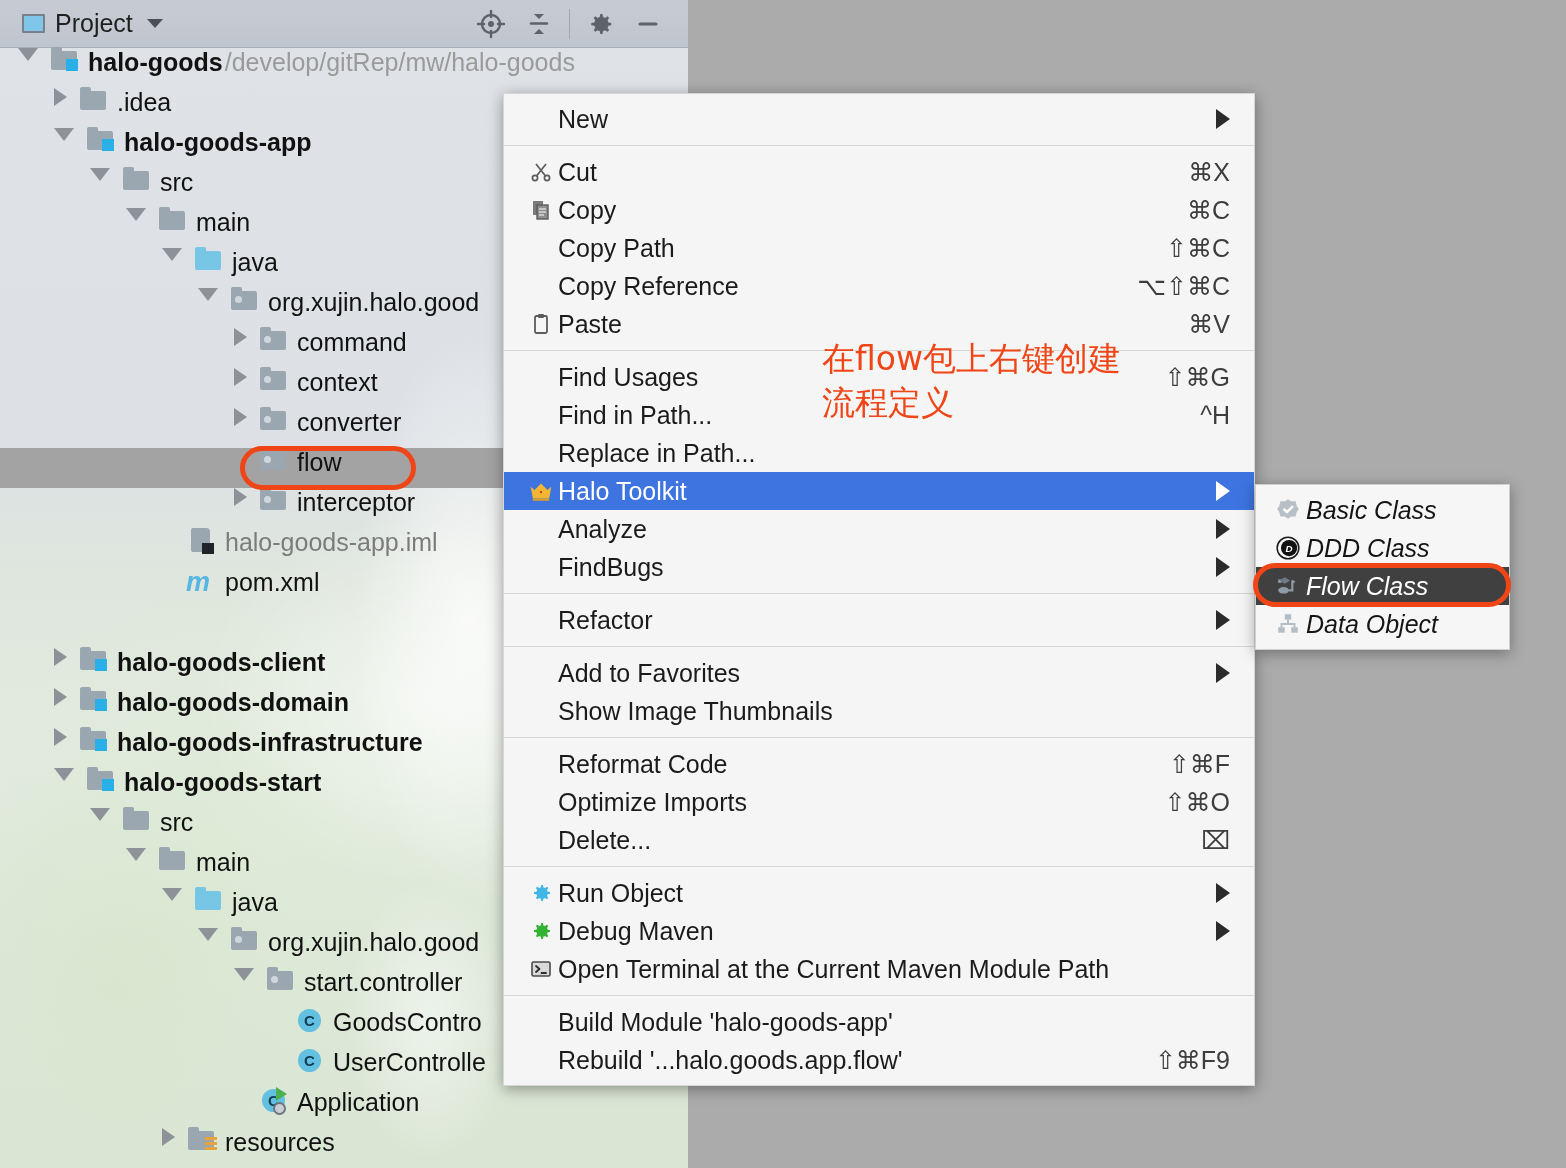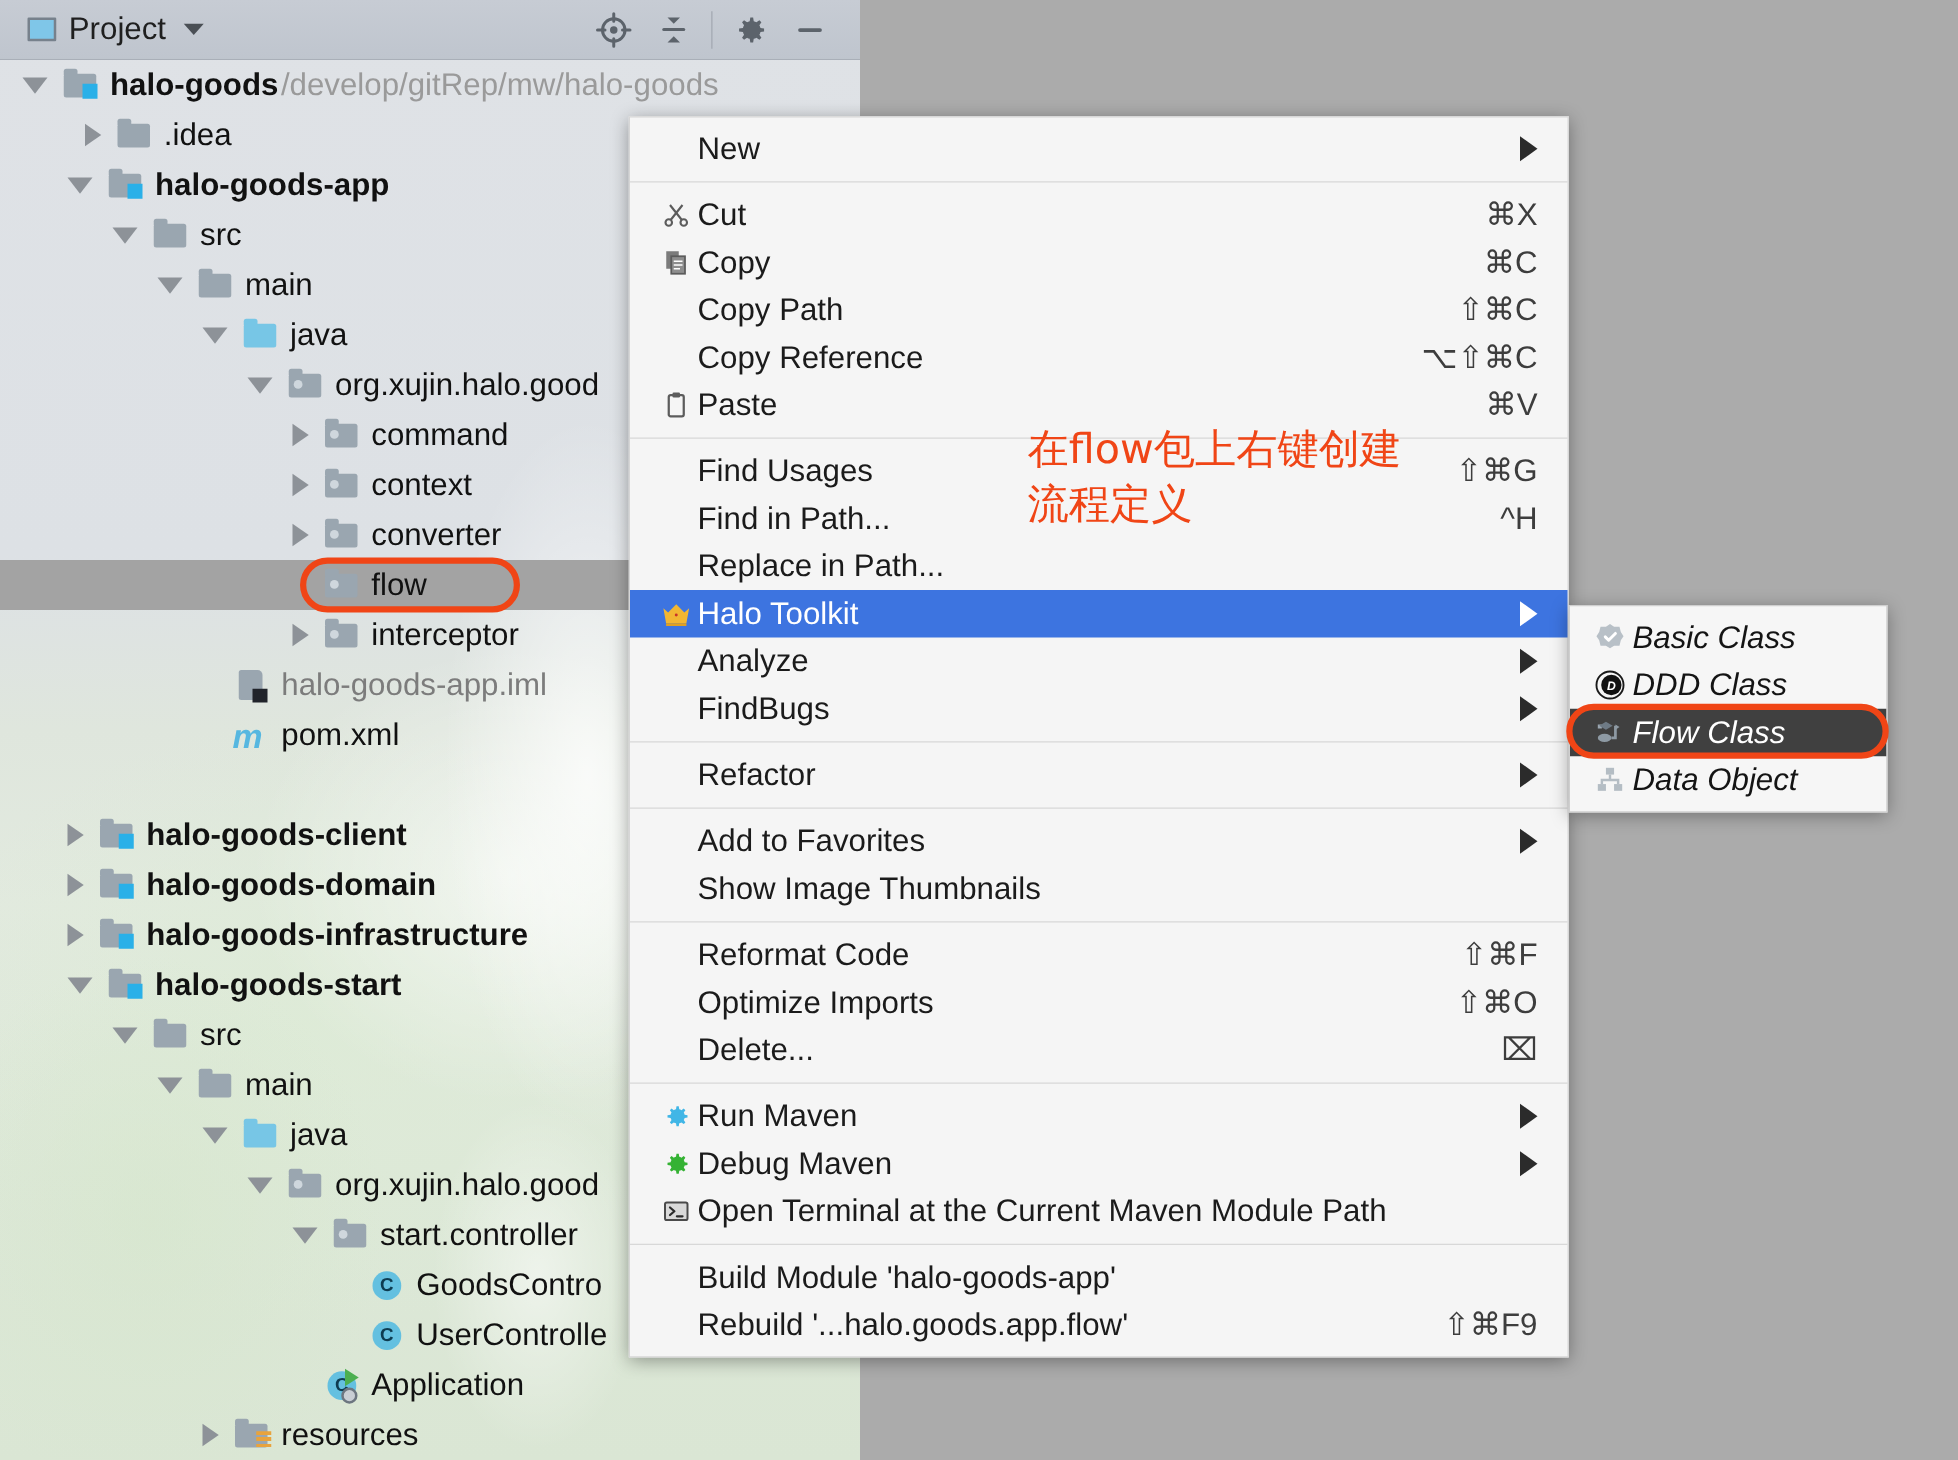--- a/index.html
+++ b/index.html
@@ -51,21 +51,21 @@
   }
   .tw-title { font-size: 25px; color: #1f1f1f; }
   .tw-caret { width: 0;height:0;border-left:8px solid transparent;border-right:8px solid transparent;border-top:9px solid #4a4f55; margin-left:4px;}
   .tw-actions { margin-left: auto; display: flex; align-items: center; gap: 0; padding-right: 16px; }
   .tw-act { width: 48px; height: 48px; display: flex; align-items: center; justify-content: center; }
   .tw-sep { width: 1px; height: 30px; background: #a2a8b1; margin: 0 6px; }
 
   
   .tree { position: absolute; left: 0; top: 48px; width: 688px; }
   .row {
-    position: relative; height: 40px; display: flex; align-items: center;
+    position: relative; height: 40px; display: flex; align-items: flex-start;
     font-size: 25px; color: #111; white-space: nowrap;
   }
   .row.sel { background: #a3a3a3; }
   .arrow {
     width: 0;height:0; flex: 0 0 auto;
     border-top: 9px solid transparent; border-bottom: 9px solid transparent;
     border-left: 13px solid #8d9298;
   }
   .arrow.open {
     border-left: 10px solid transparent; border-right: 10px solid transparent;
@@ -205,21 +205,21 @@
         <div class="row" style="padding-left: 18px;">
           <span class="arrow open"></span>
           <span class="ico">
             <span class="folder">
               <span class="modbadge"></span>
             </span>
           </span>
           <span class="lbl bold">halo-goods</span>
           <span class="path">/develop/gitRep/mw/halo-goods</span>
         </div>
-        <div class="row" style="padding-left: 54px; margin-left: 14px;">
+        <div class="row" style="padding-left: 54px;">
           <span class="arrow "></span>
           <span class="ico">
             <span class="folder"></span>
           </span>
           <span class="lbl">.idea</span>
         </div>
         <div class="row" style="padding-left: 54px;">
           <span class="arrow open"></span>
           <span class="ico">
             <span class="folder">
@@ -532,21 +532,21 @@
         <span class="mi-key">⌧</span>
       </div>
       <div class="msep"></div>
       <div class="mi">
         <span class="mi-ico">
           <svg width="24" height="24" viewBox="0 0 24 24">
             <path fill="#41b6e6" d="M12 8.2a3.8 3.8 0 100 7.6 3.8 3.8 0 000-7.6zm0 5.6a1.8 1.8 0 110-3.6 1.8 1.8 0 010 3.6z"></path>
             <path fill="#41b6e6" d="M21 12.9v-1.8l-2.3-.4a6.9 6.9 0 00-.7-1.7l1.3-1.9-1.3-1.3-1.9 1.3a6.9 6.9 0 00-1.7-.7L14 4h-1.8l-.4 2.4c-.6.1-1.2.4-1.7.7L8.2 5.8 6.9 7.1l1.3 1.9c-.3.5-.6 1.1-.7 1.7L5 11.1v1.8l2.5.4c.1.6.4 1.2.7 1.7l-1.3 1.9 1.3 1.3 1.9-1.3c.5.3 1.1.6 1.7.7l.4 2.4H14l.4-2.4c.6-.1 1.2-.4 1.7-.7l1.9 1.3 1.3-1.3-1.3-1.9c.3-.5.6-1.1.7-1.7l2.3-.4z"></path>
           </svg>
         </span>
-        <span class="mi-lbl">Run Maven</span>
+        <span class="mi-lbl">Run Object</span>
         <span class="mi-sub"></span>
       </div>
       <div class="mi">
         <span class="mi-ico">
           <svg width="24" height="24" viewBox="0 0 24 24">
             <path fill="#34b233" d="M12 8.2a3.8 3.8 0 100 7.6 3.8 3.8 0 000-7.6zm0 5.6a1.8 1.8 0 110-3.6 1.8 1.8 0 010 3.6z"></path>
             <path fill="#34b233" d="M21 12.9v-1.8l-2.3-.4a6.9 6.9 0 00-.7-1.7l1.3-1.9-1.3-1.3-1.9 1.3a6.9 6.9 0 00-1.7-.7L14 4h-1.8l-.4 2.4c-.6.1-1.2.4-1.7.7L8.2 5.8 6.9 7.1l1.3 1.9c-.3.5-.6 1.1-.7 1.7L5 11.1v1.8l2.5.4c.1.6.4 1.2.7 1.7l-1.3 1.9 1.3 1.3 1.9-1.3c.5.3 1.1.6 1.7.7l.4 2.4H14l.4-2.4c.6-.1 1.2-.4 1.7-.7l1.9 1.3 1.3-1.3-1.3-1.9c.3-.5.6-1.1.7-1.7l2.3-.4z"></path>
           </svg>
         </span>
         <span class="mi-lbl">Debug Maven</span>

